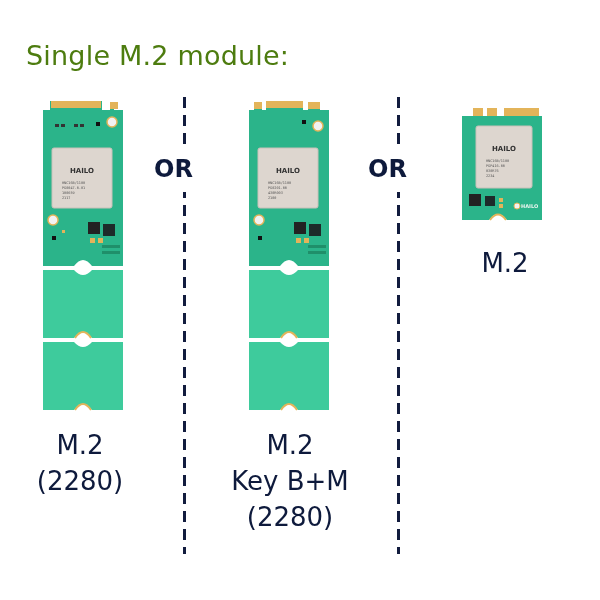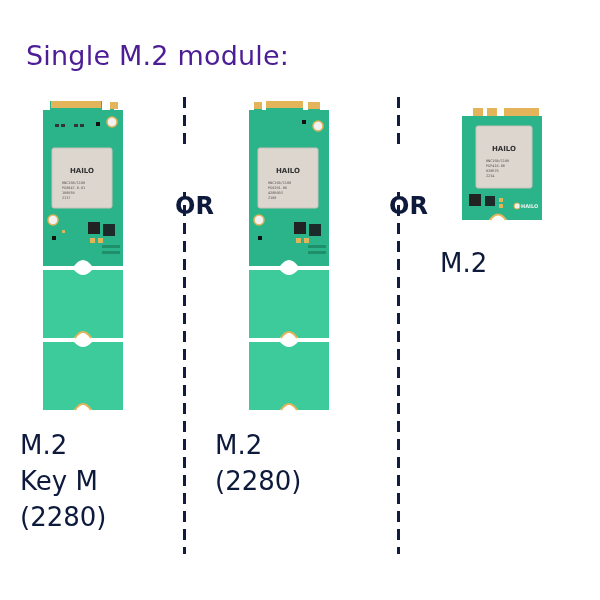--- a/index.html
+++ b/index.html
@@ -1,29 +1,29 @@
 <!DOCTYPE html>
 <html><head>
   <meta charset="utf-8">
   <style>
     html, body { margin: 0; padding: 0; background: #ffffff; }
     body { width: 600px; height: 600px; position: relative; overflow: hidden;
            font-family: "DejaVu Sans", "Liberation Sans", sans-serif; color: #0d1a3a; }
     .title { position: absolute; left: 26px; top: 40px; font-size: 27px; font-weight: 400;
-             letter-spacing: 0.2px; color: #4c1d95; white-space: nowrap; }
+             letter-spacing: 0.2px; color: #4d7c0f; white-space: nowrap; }
     .divider { position: absolute; width: 3px; top: 97px; height: 457px;
                background: repeating-linear-gradient(to bottom, #121c3e 0 11px, transparent 11px 18px); }
     .divider.d1 { left: 183px; }
     .divider.d2 { left: 397px; }
     .divider .gap { position: absolute; left: -10px; width: 24px; top: 53px; height: 42px; background: #fff; }
     .or { position: absolute; top: 155px; font-size: 24px; font-weight: bold; color: #0e1a3c;
-          width: 60px; text-align: right; margin-top: 37px; }
+          width: 60px; text-align: left; }
     .or.o1 { left: 154px; }
     .or.o2 { left: 368px; }
-    .label { position: absolute; text-align: left; font-size: 26px; line-height: 36px; color: #0e1a3c; }
+    .label { position: absolute; text-align: center; font-size: 26px; line-height: 36px; color: #0e1a3c; }
     .label.l1 { left: 20px; width: 120px; top: 427px; }
     .label.l2 { left: 215px; width: 150px; top: 427px; }
     .label.l3 { left: 440px; width: 130px; top: 245px; }
     .label div { white-space: nowrap; }
     svg { position: absolute; overflow: visible; }
   </style>
 </head>
 <body>
 
 <div class="title">Single M.2 module:</div>
@@ -130,22 +130,22 @@
     <text x="45" y="45" text-anchor="middle" font-size="7" font-weight="bold" fill="#333" font-family="DejaVu Sans, sans-serif">HAILO</text>
     <text x="27" y="56" font-size="3.5" fill="#555" font-family="DejaVu Sans Mono, monospace">HNC16B/1100</text>
     <text x="27" y="61" font-size="3.5" fill="#555" font-family="DejaVu Sans Mono, monospace">PGP416.00</text>
     <text x="27" y="66" font-size="3.5" fill="#555" font-family="DejaVu Sans Mono, monospace">030R76</text>
     <text x="27" y="71" font-size="3.5" fill="#555" font-family="DejaVu Sans Mono, monospace">2234</text>
   </g>
 </svg>
 
 <div class="label l1">
   <div>M.2</div>
-  <div>Key M</div>
   <div>(2280)</div>
 </div>
 <div class="label l2">
   <div>M.2</div>
+  <div>Key B+M</div>
   <div>(2280)</div>
 </div>
 <div class="label l3">
   <div>M.2</div>
 </div>
 
 </body></html>

